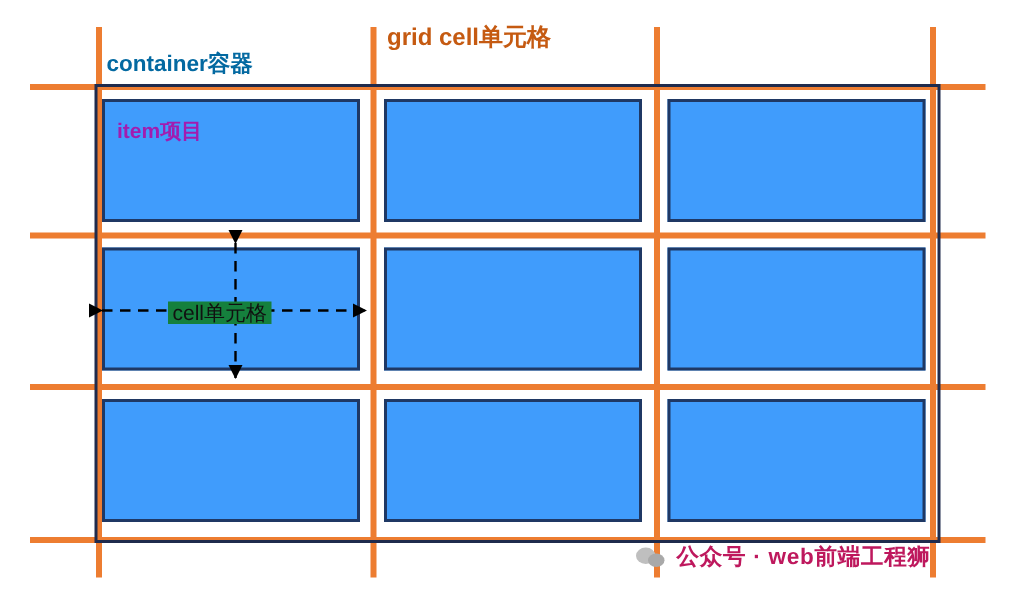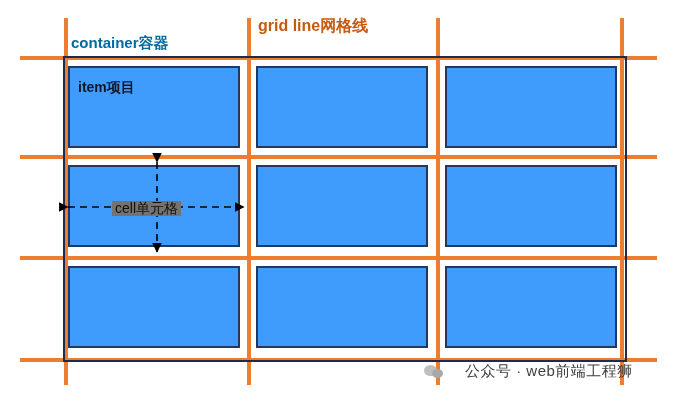--- a/index.html
+++ b/index.html
@@ -67,32 +67,32 @@
     left: 71px;
     top: 35px;
   }
   .label-gridline {
     color: #C55A11;
     font-size: 16px;
     left: 258px;
     top: 18px;
   }
   .label-item {
-    color: #0f172a;
+    color: #a21caf;
     font-size: 14px;
     left: 78px;
     top: 80px;
   }
   .label-cell {
     color: #111111;
     font-size: 14px;
     position: absolute;
     left: 112px;
     top: 201px;
-    background: #737373;
+    background: #15803d;
     padding: 0 3px;
     white-space: nowrap;
     line-height: 1.1;
   }
 
   
   #measures {
     position: absolute;
     left: 0; top: 0;
     width: 685px;
@@ -100,24 +100,25 @@
     pointer-events: none;
   }
 
   
   .watermark {
     position: absolute;
     left: 424px;
     top: 362px;
     display: flex;
     align-items: center;
-    gap: 21px;
-    color: #404040;
+    gap: 7px;
+    color: #be185d;
     font-size: 15px;
     white-space: nowrap;
+    font-weight: bold;
   }
   .wm-icon {
     display: inline-block;
     width: 20px;
     height: 16px;
     position: relative;
     flex: 0 0 auto;
   }
   .wm-icon .b1,
   .wm-icon .b2 {
@@ -175,21 +176,21 @@
       </marker>
     </defs>
 
     <line x1="68" y1="207" x2="244" y2="207" stroke="#000000" stroke-width="1.6" stroke-dasharray="7,5" marker-start="url(#ah)" marker-end="url(#ah2)"></line>
 
     <line x1="157" y1="162" x2="157" y2="252" stroke="#000000" stroke-width="1.6" stroke-dasharray="7,5" marker-start="url(#ah)" marker-end="url(#ah2)"></line>
   </svg>
 
   <div class="label label-container">container容器</div>
 
-  <div class="label label-gridline">grid line网格线</div>
+  <div class="label label-gridline">grid cell单元格</div>
 
   <div class="label label-item">item项目</div>
 
   <div class="label-cell">cell单元格</div>
 
   <div class="watermark">
     <span class="wm-icon">
       <span class="b1"></span>
         <span class="b2"></span>
     </span>

